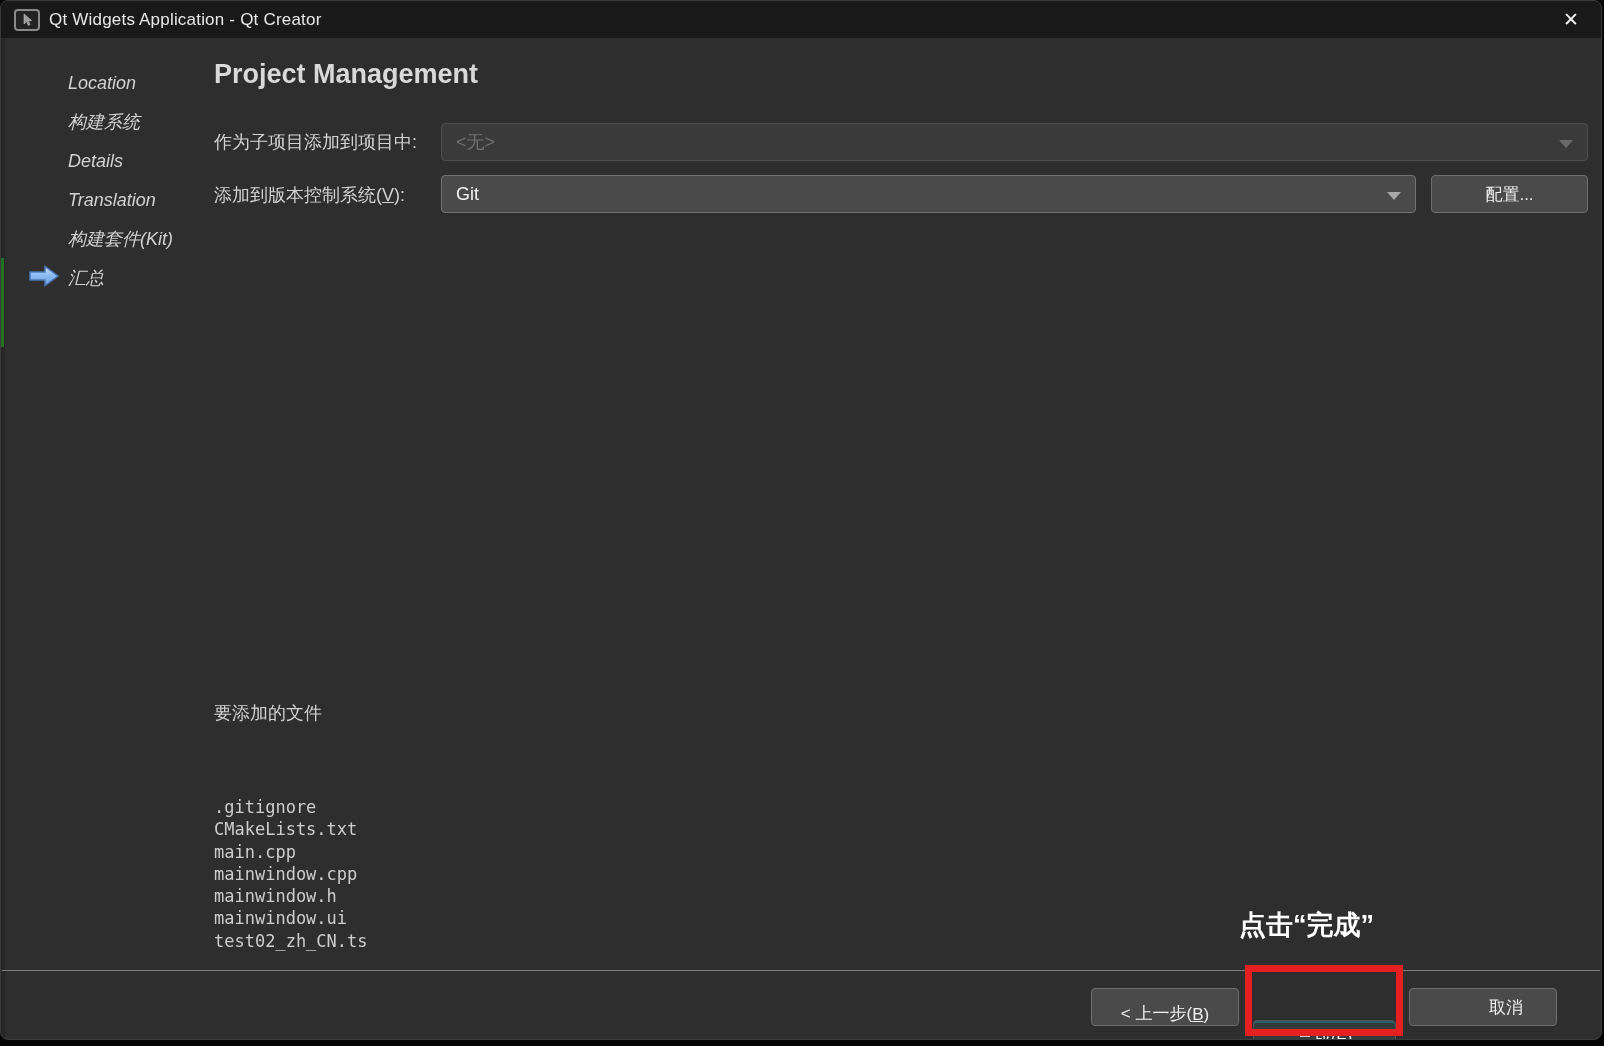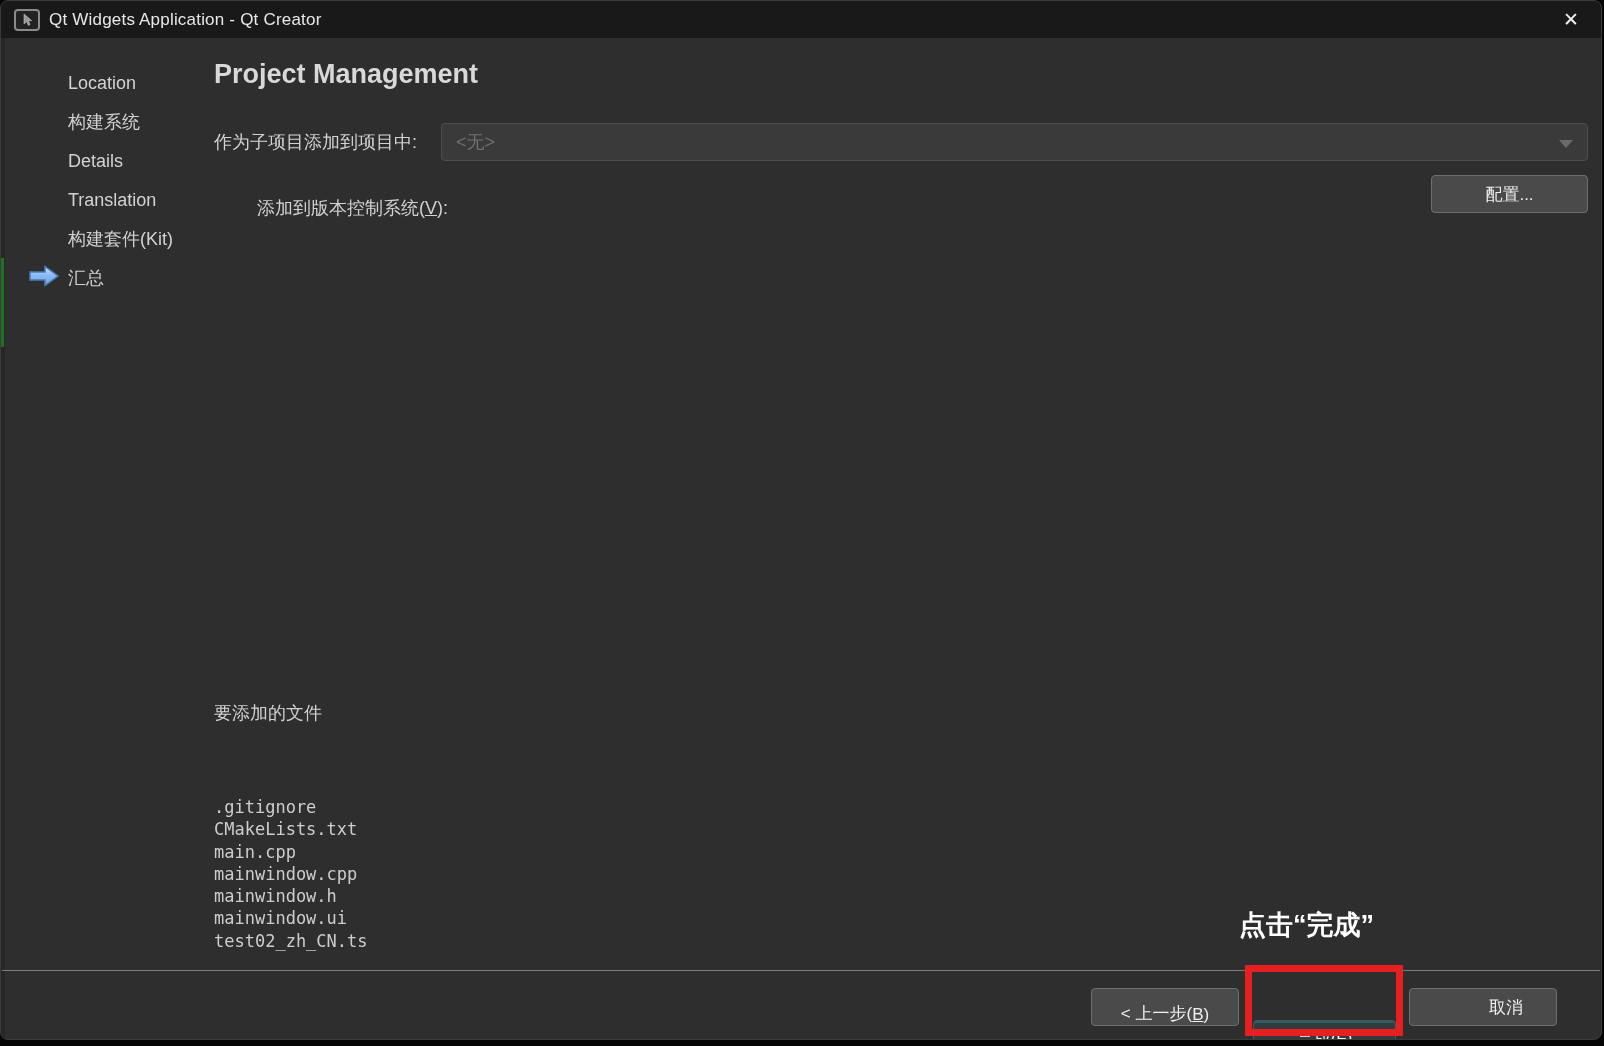--- a/index.html
+++ b/index.html
@@ -9,21 +9,21 @@
           border:1px solid #3a3a3a;border-radius:8px;overflow:hidden;box-sizing:border-box;}
   
   .titlebar{position:absolute;left:0;top:0;right:0;height:37px;background:#191919;display:flex;align-items:center;}
   .appicon{width:26px;height:22px;margin-left:13px;border:2px solid #8a8a8a;border-radius:4px;
            background:#222;display:flex;align-items:center;justify-content:center;box-sizing:border-box;}
   .title-text{color:#e8e8e8;font-size:17px;margin-left:9px;letter-spacing:.2px;}
   .close-btn{position:absolute;right:8px;top:0;width:44px;height:37px;display:flex;align-items:center;
              justify-content:center;color:#f0f0f0;font-size:19px;cursor:default;}
   
   .side-item{position:absolute;left:67px;height:28px;display:flex;align-items:center;
-             color:#d2d2d2;font-size:18px;white-space:nowrap;}
+             color:#d2d2d2;font-size:18px;white-space:nowrap;font-style:italic;}
   .step-arrow{position:absolute;left:27px;top:263px;width:32px;height:24px;}
   .green-strip{position:absolute;left:0;top:257px;width:3px;height:89px;background:#227022;}
   .edge-shade{position:absolute;left:0;top:37px;bottom:0;width:4px;background:#272727;}
   
   .page-title{position:absolute;left:213px;top:58px;color:#d9d9d9;font-size:27px;font-weight:bold;}
   .field-label{position:absolute;left:213px;height:38px;display:flex;align-items:center;
                color:#d2d2d2;font-size:18px;white-space:nowrap;}
   .combo{position:absolute;left:440px;height:38px;border-radius:4px;box-sizing:border-box;
          display:flex;align-items:center;padding:0 14px;font-size:18px;}
   .combo .caret{position:absolute;right:14px;top:16px;width:0;height:0;
@@ -90,24 +90,28 @@
   </div>
 
   <div class="page-title">Project Management</div>
 
   <div class="field-label" style="top:122px;">作为子项目添加到项目中:</div>
   <div class="combo combo-disabled" style="top:122px;width:1147px;">
     <span>&lt;无&gt;</span>
     <span class="caret"></span>
   </div>
 
-  <div class="field-label" style="top:188px;margin-left:43px;">
+  <div class="field-label" style="top:175px;">
     <span>添加到版本控制系统(</span>
       <span class="u">V</span>
       <span>):</span>
+  </div>
+  <div class="combo combo-enabled" style="top:174px;width:975px;">
+    <span>Git</span>
+    <span class="caret"></span>
   </div>
   <div class="push-btn" style="left:1430px;top:174px;width:157px;">
     <span>配置...</span>
   </div>
 
   <div class="files-heading">要添加的文件</div>
   <div class="mono file-list">
     <div>.gitignore</div>
     <div>CMakeLists.txt</div>
     <div>main.cpp</div>

